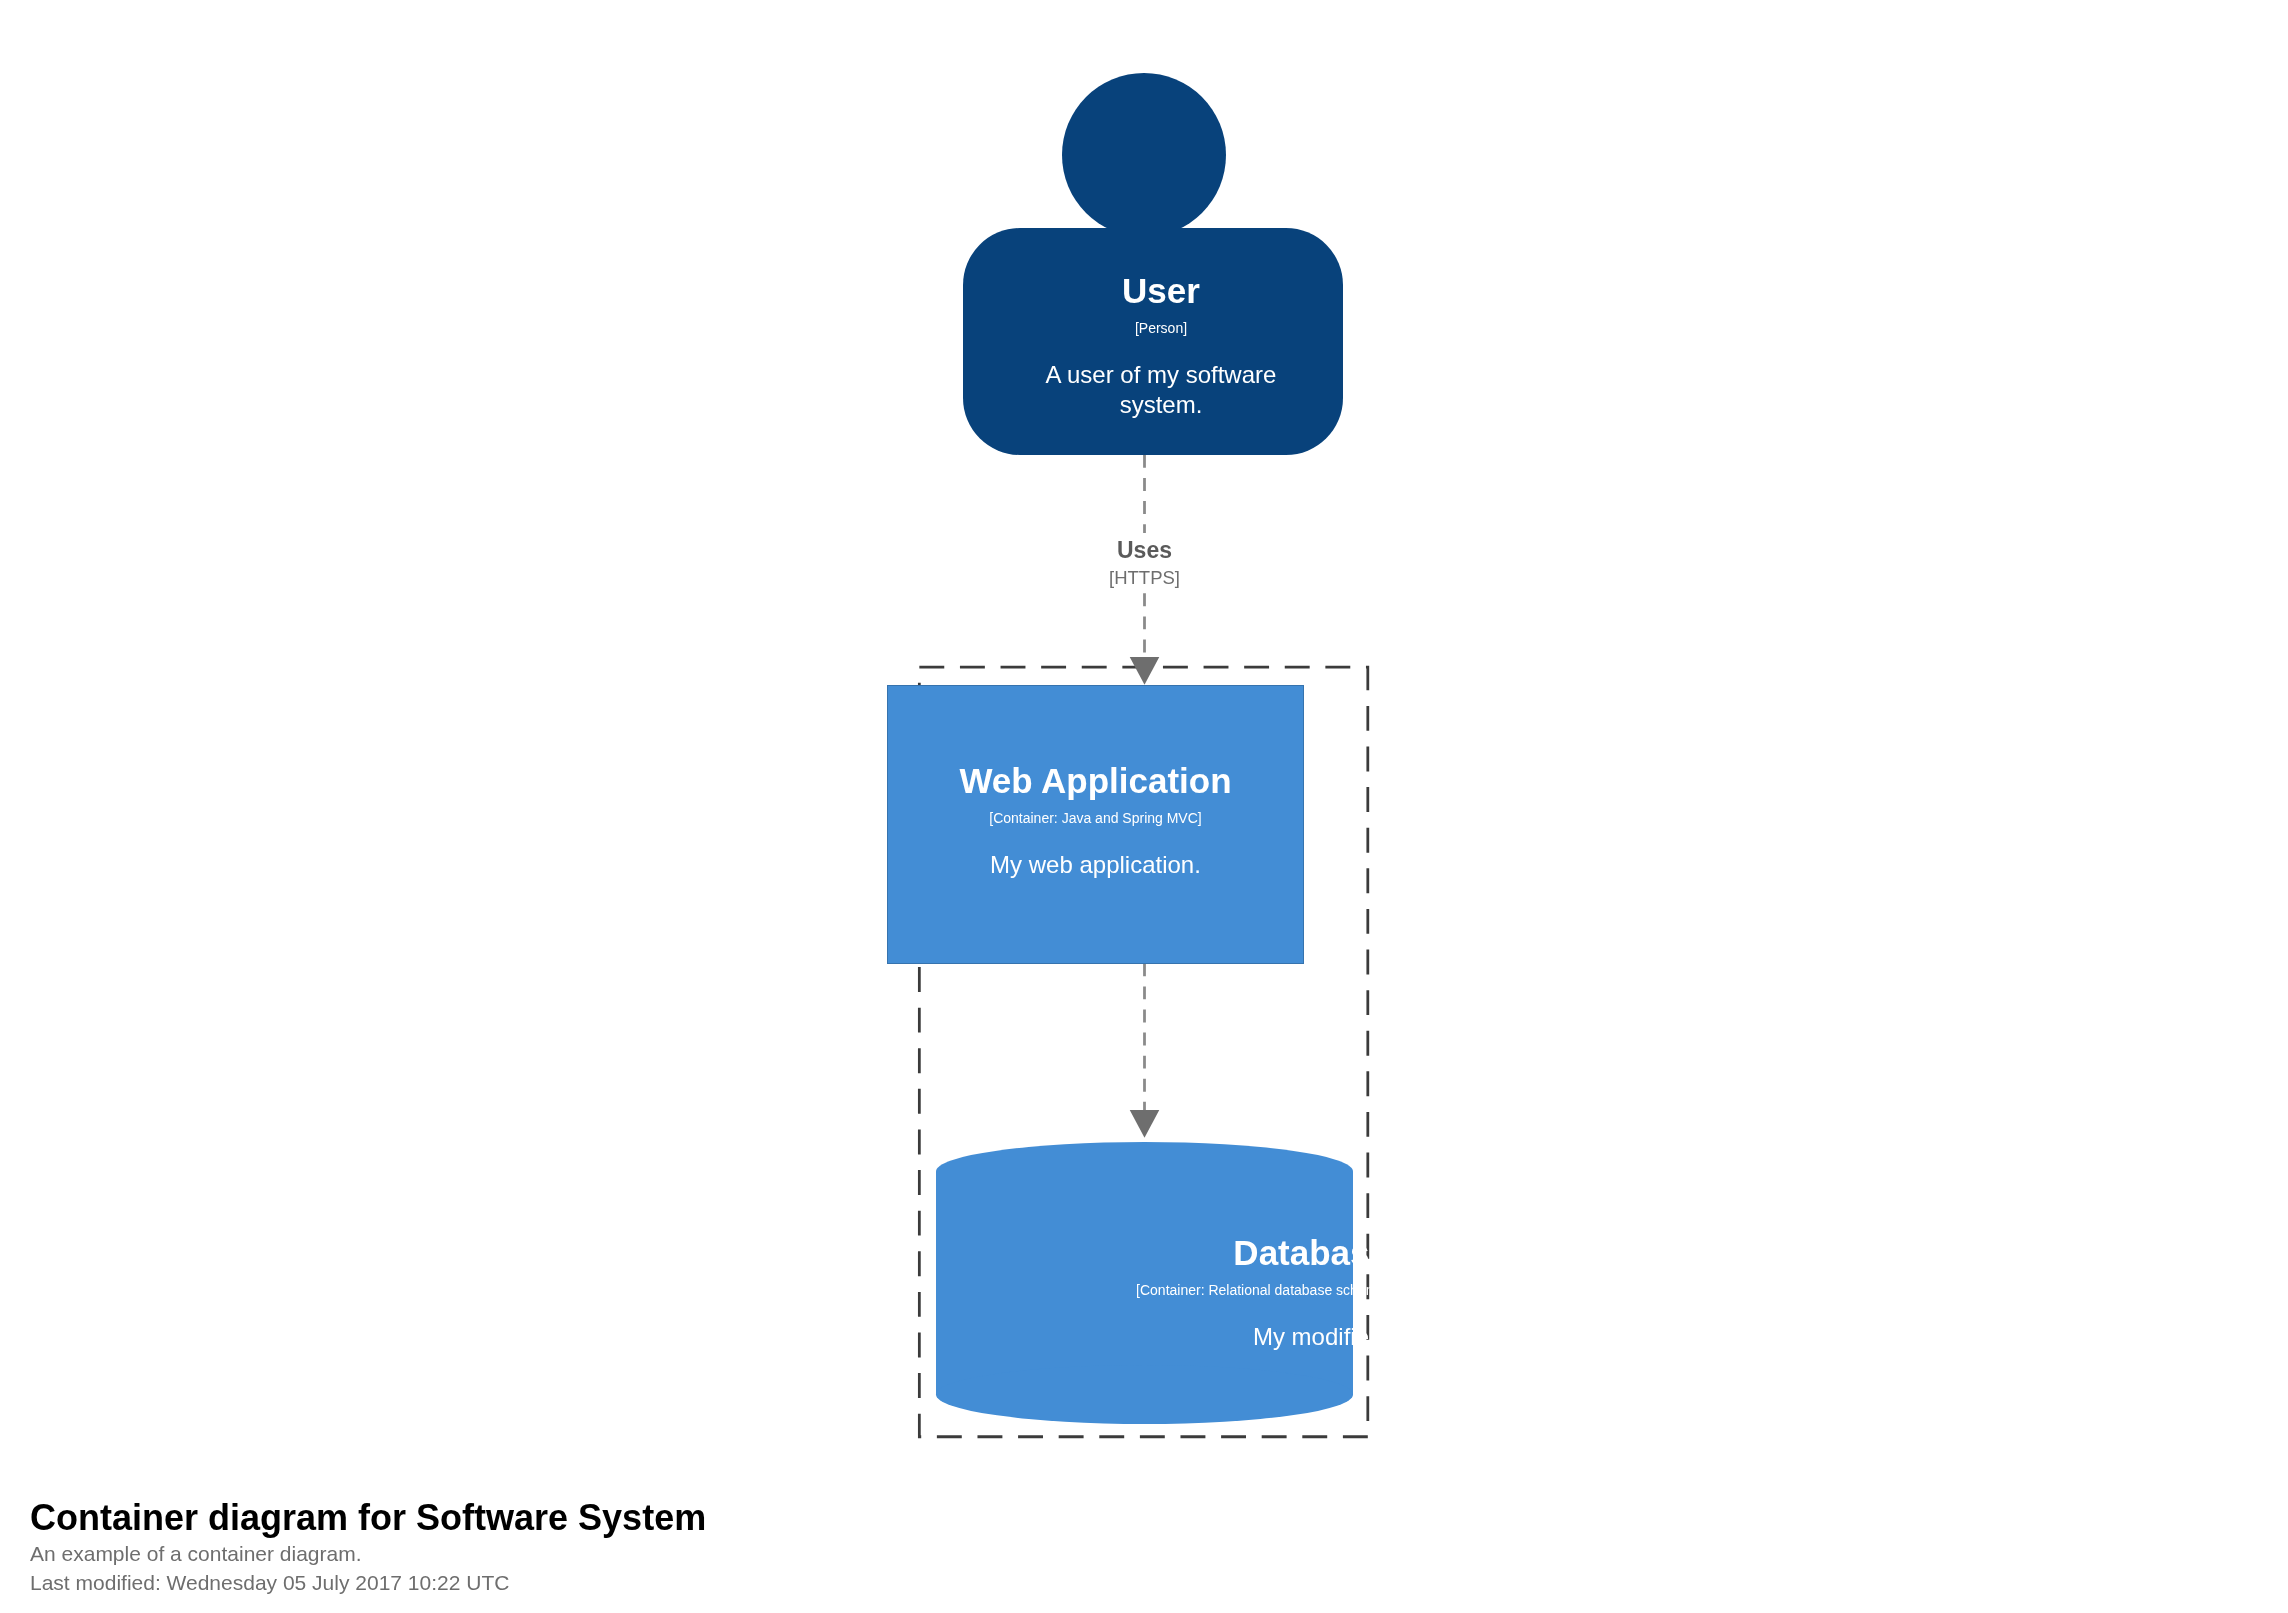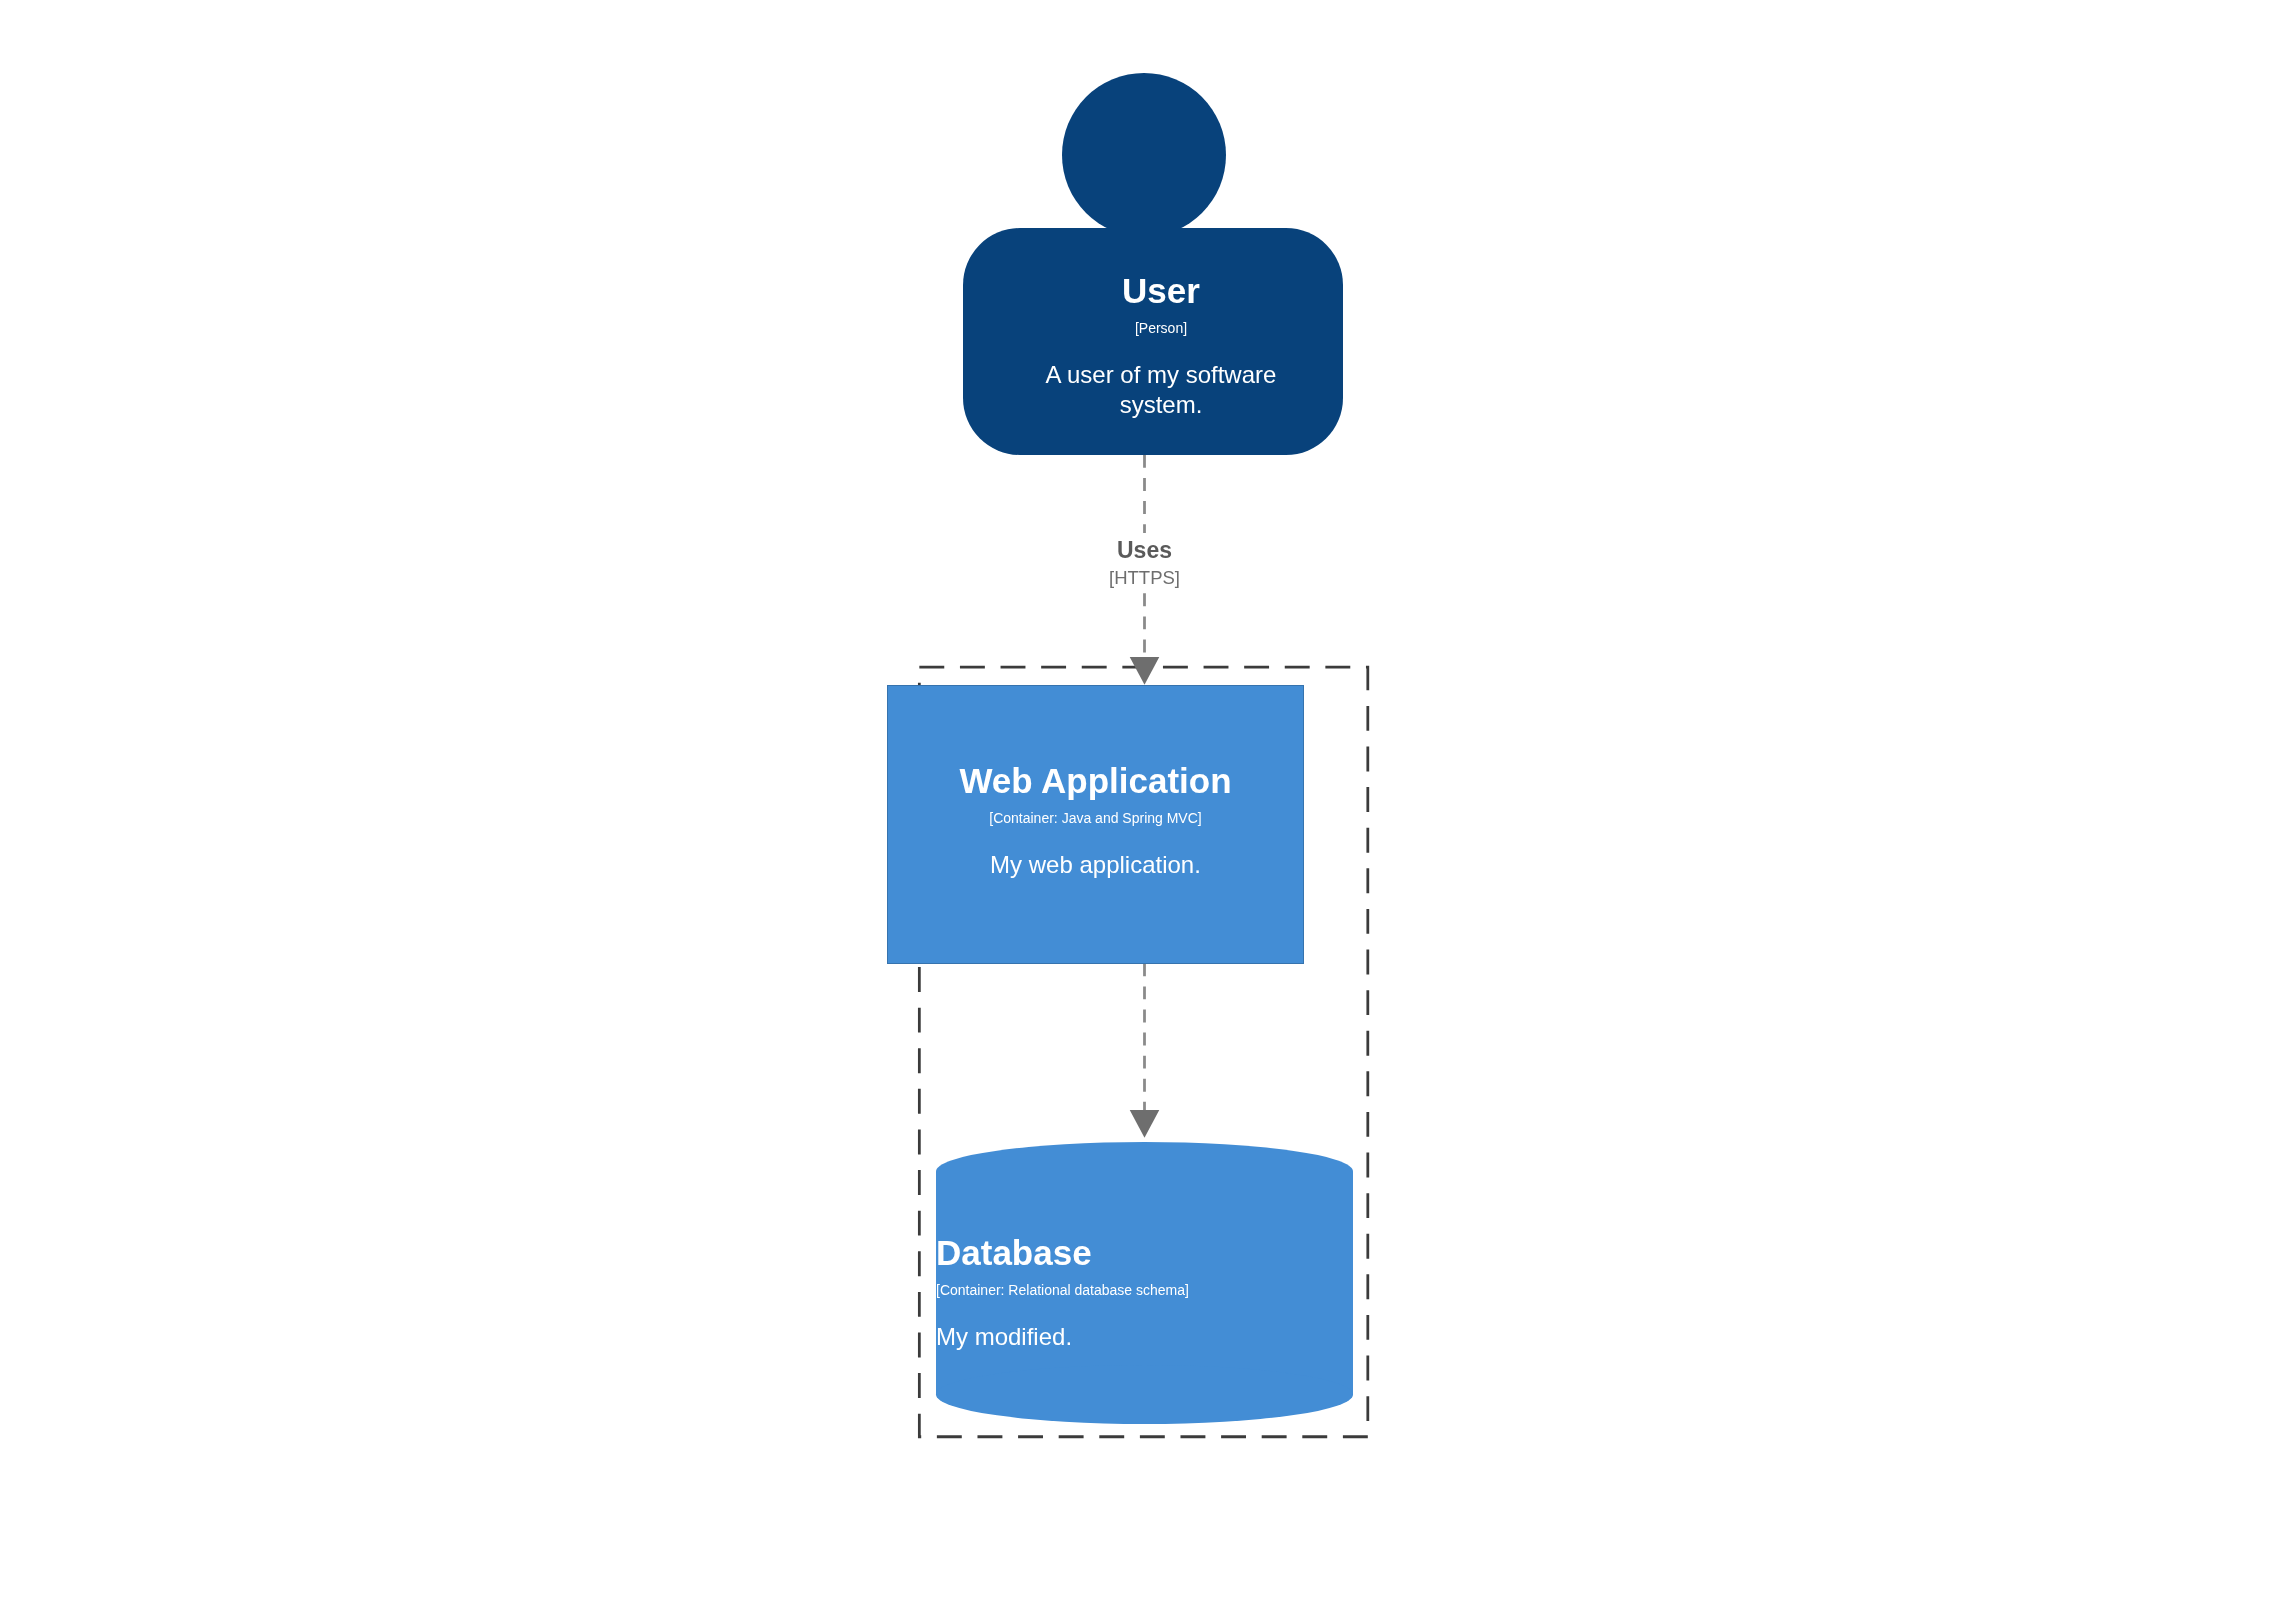--- a/index.html
+++ b/index.html
@@ -91,21 +91,21 @@
   }
   .container-box .node-title { margin-top: 76px; }
 
   
   .cylinder {
     position: absolute;
     left: 936px; top: 1142px;
     width: 453px; height: 282px;
     z-index: 2;
     color: var(--node-text, #ffffff);
-    text-align: left;
+    text-align: right;
   }
   .cyl-top, .cyl-bottom {
     position: absolute;
     left: 0;
     width: 417px; height: 59px;
     border-radius: 50%;
     background: var(--container-fill, #438dd5);
     box-sizing: border-box;
   }
   .cyl-top { top: 0; border-bottom: 1.8px solid rgba(0,0,0,0.14); }
@@ -201,15 +201,20 @@
     <div class="cyl-top"></div>
     <div class="cyl-body"></div>
     <div class="cyl-bottom"></div>
     <div class="cyl-text">
       <div class="node-title">Database</div>
       <div class="node-meta">[Container: Relational database schema]</div>
       <div class="node-desc">My modified.</div>
     </div>
   </div>
 
+  <div class="footer">
+    <div class="footer-title">Container diagram for Software System</div>
+    <div class="footer-sub">An example of a container diagram.</div>
+    <div class="footer-modified">Last modified: Wednesday 05 July 2017 10:22 UTC</div>
+  </div>
 
 </div>
 
 
 </body></html>

